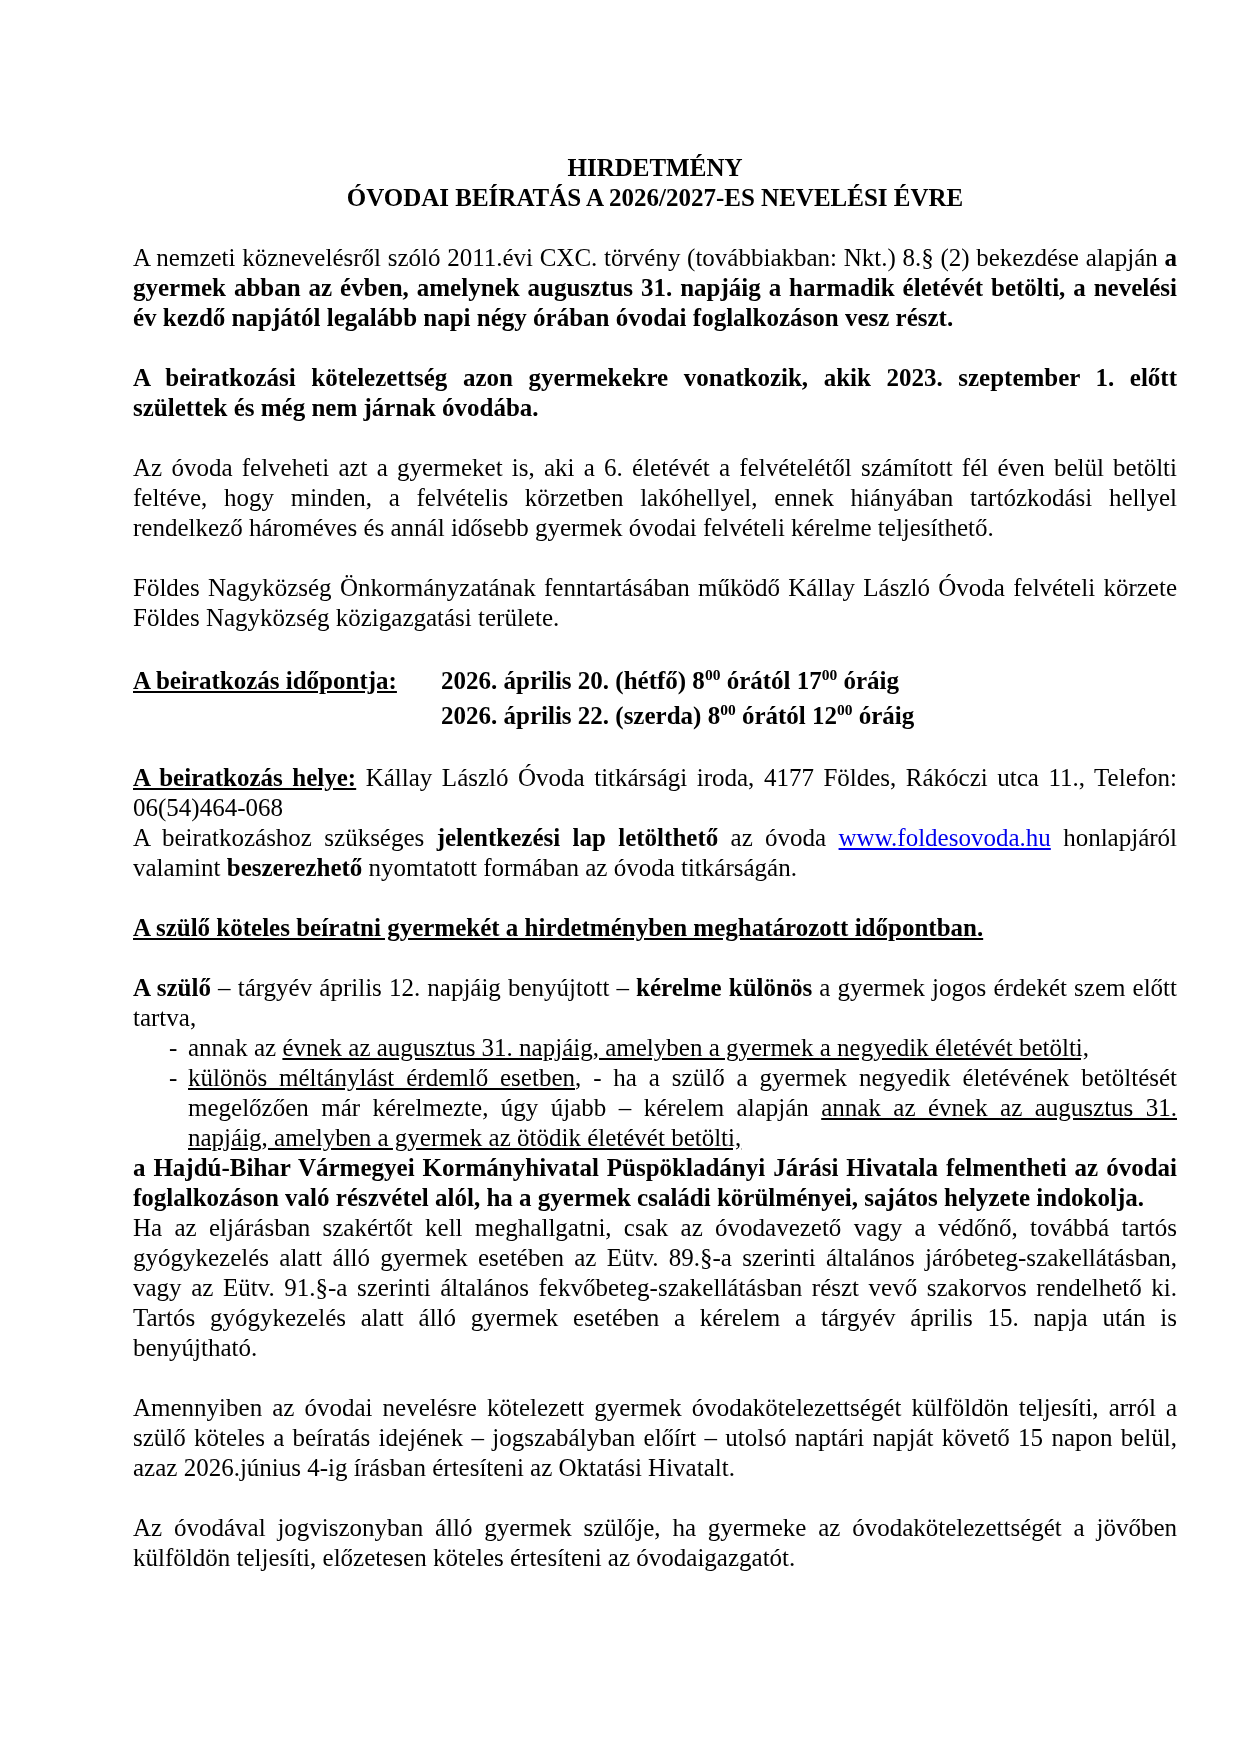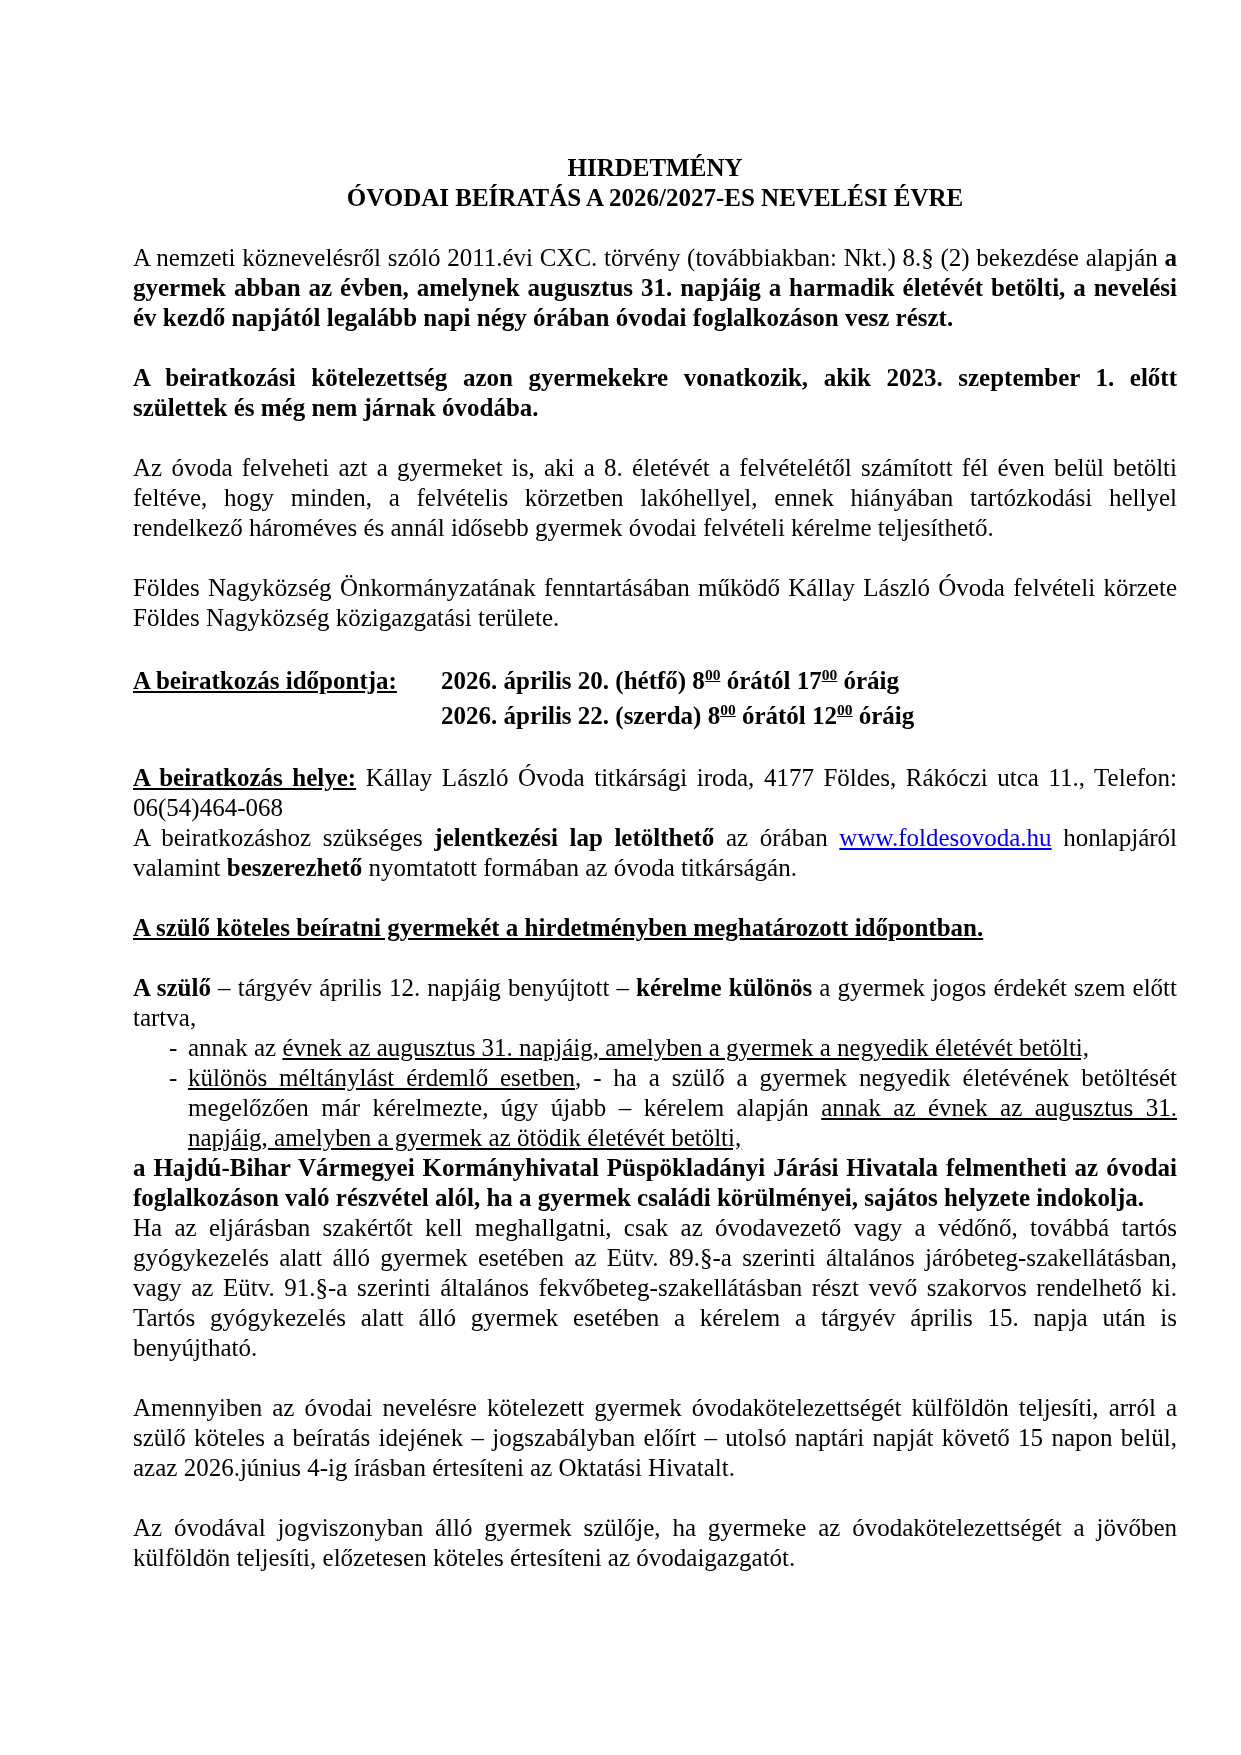--- a/index.html
+++ b/index.html
@@ -32,21 +32,20 @@
   }
   .page p.tight {
     margin-bottom: 0;
   }
   .b { font-weight: bold; }
   .u { text-decoration: underline; font-family: Liberation Serif, serif; }
   .sup {
     font-size: 0.62em;
     vertical-align: super;
     line-height: 0;
-    text-decoration: underline;
   }
   .link {
     color: var(--link-color, #0000ee);
     text-decoration: underline;
     cursor: pointer;
   }
   .schedule {
     display: flex;
     align-items: flex-start;
     line-height: 35px;
@@ -78,34 +77,34 @@
 
   <div class="title">
     <div>HIRDETMÉNY</div>
     <div>ÓVODAI BEÍRATÁS A 2026/2027-ES NEVELÉSI ÉVRE</div>
   </div>
 
   <p><span>A nemzeti köznevelésről szóló 2011.évi CXC. törvény (továbbiakban: Nkt.) 8.§ (2) bekezdése alapján </span><span class="b">a gyermek abban az évben, amelynek augusztus 31. napjáig a harmadik életévét betölti, a nevelési év kezdő napjától legalább napi négy órában óvodai foglalkozáson vesz részt.</span></p>
 
   <p><span class="b">A beiratkozási kötelezettség azon gyermekekre vonatkozik, akik 2023. szeptember 1. előtt születtek és még nem járnak óvodába.</span></p>
 
-  <p><span>Az óvoda felveheti azt a gyermeket is, aki a 8. életévét a felvételétől számított fél éven belül betölti feltéve, hogy minden, a felvételis körzetben lakóhellyel, ennek hiányában tartózkodási hellyel rendelkező hároméves és annál idősebb gyermek óvodai felvételi kérelme teljesíthető.</span></p>
+  <p><span>Az óvoda felveheti azt a gyermeket is, aki a 6. életévét a felvételétől számított fél éven belül betölti feltéve, hogy minden, a felvételis körzetben lakóhellyel, ennek hiányában tartózkodási hellyel rendelkező hároméves és annál idősebb gyermek óvodai felvételi kérelme teljesíthető.</span></p>
 
   <p><span>Földes Nagyközség Önkormányzatának fenntartásában működő Kállay László Óvoda felvételi körzete Földes Nagyközség közigazgatási területe.</span></p>
 
   <div class="schedule">
     <div class="schedule-label"><span class="b u">A beiratkozás időpontja:</span></div>
     <div class="schedule-lines">
       <div><span class="b">2026. április 20. (hétfő) 8</span><span class="b sup">00</span><span class="b"> órától 17</span><span class="b sup">00</span><span class="b"> óráig</span></div>
       <div><span class="b">2026. április 22. (szerda) 8</span><span class="b sup">00</span><span class="b"> órától 12</span><span class="b sup">00</span><span class="b"> óráig</span></div>
     </div>
   </div>
 
   <p class="tight"><span class="b u">A beiratkozás helye:</span><span> Kállay László Óvoda titkársági iroda, 4177 Földes, Rákóczi utca 11., Telefon: 06(54)464-068</span></p>
-  <p><span>A beiratkozáshoz szükséges </span><span class="b">jelentkezési lap letölthető</span><span> az órában </span><a class="link">www.foldesovoda.hu</a><span> honlapjáról valamint </span><span class="b">beszerezhető</span><span> nyomtatott formában az óvoda titkárságán.</span></p>
+  <p><span>A beiratkozáshoz szükséges </span><span class="b">jelentkezési lap letölthető</span><span> az óvoda </span><a class="link">www.foldesovoda.hu</a><span> honlapjáról valamint </span><span class="b">beszerezhető</span><span> nyomtatott formában az óvoda titkárságán.</span></p>
 
   <p><span class="b u">A szülő köteles beíratni gyermekét a hirdetményben meghatározott időpontban.</span></p>
 
   <p class="tight"><span class="b">A szülő</span><span> – tárgyév április 12. napjáig benyújtott – </span><span class="b">kérelme különös</span><span> a gyermek jogos érdekét szem előtt tartva,</span></p>
 
   <div class="bullet">
     <span class="marker">-</span>
     <span><span>annak az </span><span class="u">évnek az augusztus 31. napjáig, amelyben a gyermek a negyedik életévét betölti,</span></span>
   </div>
   <div class="bullet">

